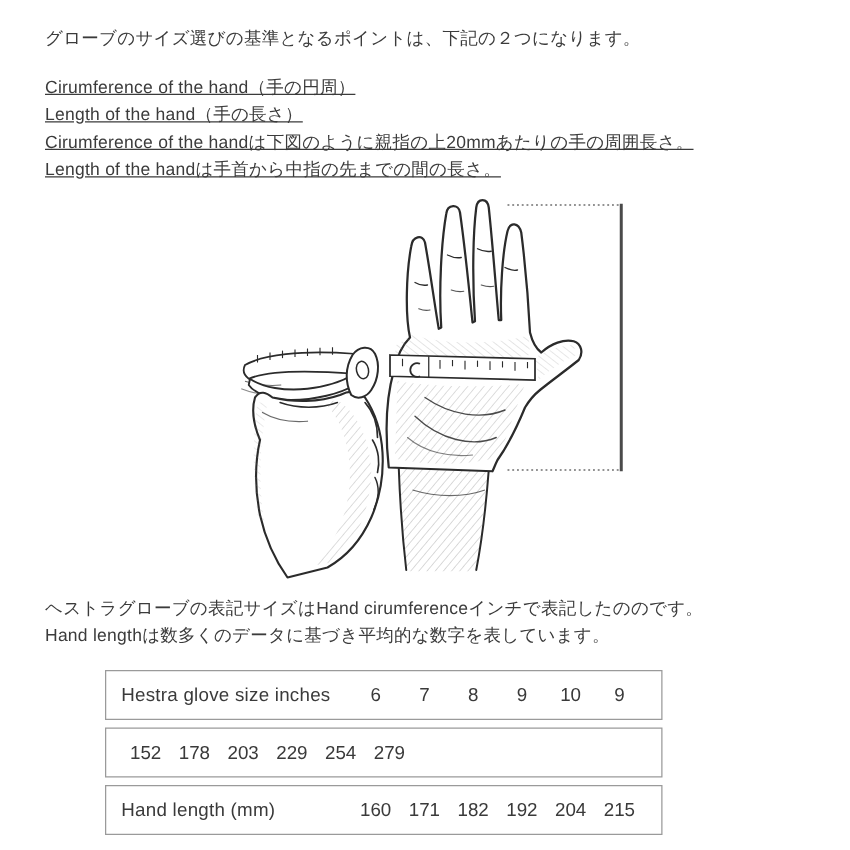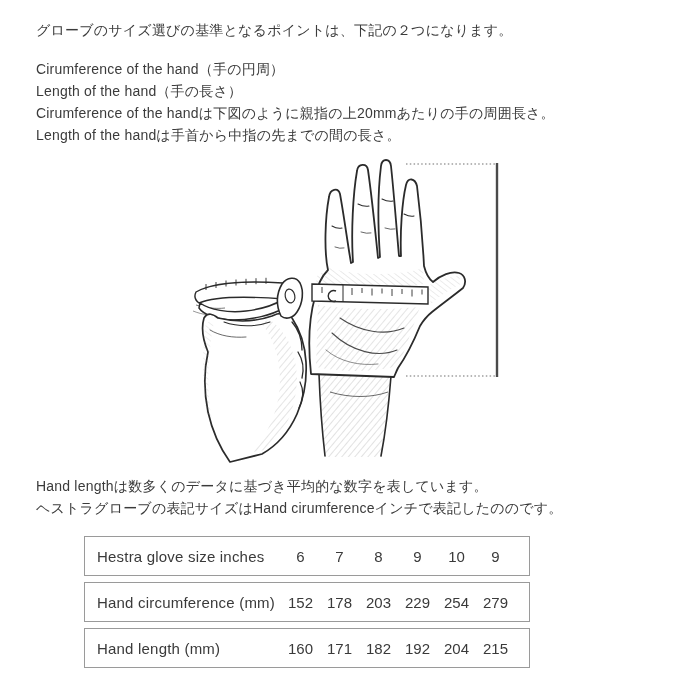--- a/index.html
+++ b/index.html
@@ -6,21 +6,21 @@
   .page{
     position:relative;
     width:560px;height:680px;
     background:#ffffff;
     font-family:"Liberation Sans","DejaVu Sans",sans-serif;
     color:#3b3b3b;
     overflow:hidden;
   }
   .txt{position:absolute;font-size:14px;letter-spacing:.2px;white-space:nowrap;}
   .intro{left:36px;top:22px;}
-  .points{left:36px;top:58px;line-height:22px;}
+  .points{left:36px;top:58px;line-height:22px;text-decoration:underline;}
   .notes{left:36px;top:475px;line-height:22px;}
   .illu{position:absolute;left:185px;top:150px;width:330px;height:320px;}
   .size-table{position:absolute;left:84px;top:536px;width:446px;}
   .size-row{
     box-sizing:border-box;
     height:40px;width:446px;
     border:1px solid #9a9a9a;
     margin-bottom:6px;
     display:flex;align-items:center;
     padding:0 14px 0 12px;
@@ -171,36 +171,35 @@
         <line x1="392" y1="289" x2="392" y2="296"></line>
         <line x1="402" y1="289" x2="402" y2="294"></line>
         <line x1="412" y1="289.5" x2="412" y2="296.5"></line>
         <line x1="422" y1="289.5" x2="422" y2="294.5"></line>
         <line x1="322" y1="287" x2="322" y2="293"></line>
       </g>
     </g>
   </svg>
 
   <div class="txt notes">
+    <div>ヘストラグローブの表記サイズはHand cirumferenceインチで表記したののです。</div>
     <div>Hand lengthは数多くのデータに基づき平均的な数字を表しています。</div>
-    <div>ヘストラグローブの表記サイズはHand cirumferenceインチで表記したののです。</div>
   </div>
 
   <div class="size-table">
     <div class="size-row">
       <span class="lbl">Hestra glove size inches</span>
       <span class="cell">6</span>
       <span class="cell">7</span>
       <span class="cell">8</span>
       <span class="cell">9</span>
       <span class="cell">10</span>
       <span class="cell">9</span>
     </div>
     <div class="size-row">
-      <span class="lbl">Hand circumference (mm)</span>
       <span class="cell">152</span>
       <span class="cell">178</span>
       <span class="cell">203</span>
       <span class="cell">229</span>
       <span class="cell">254</span>
       <span class="cell">279</span>
     </div>
     <div class="size-row">
       <span class="lbl">Hand length (mm)</span>
       <span class="cell">160</span>

